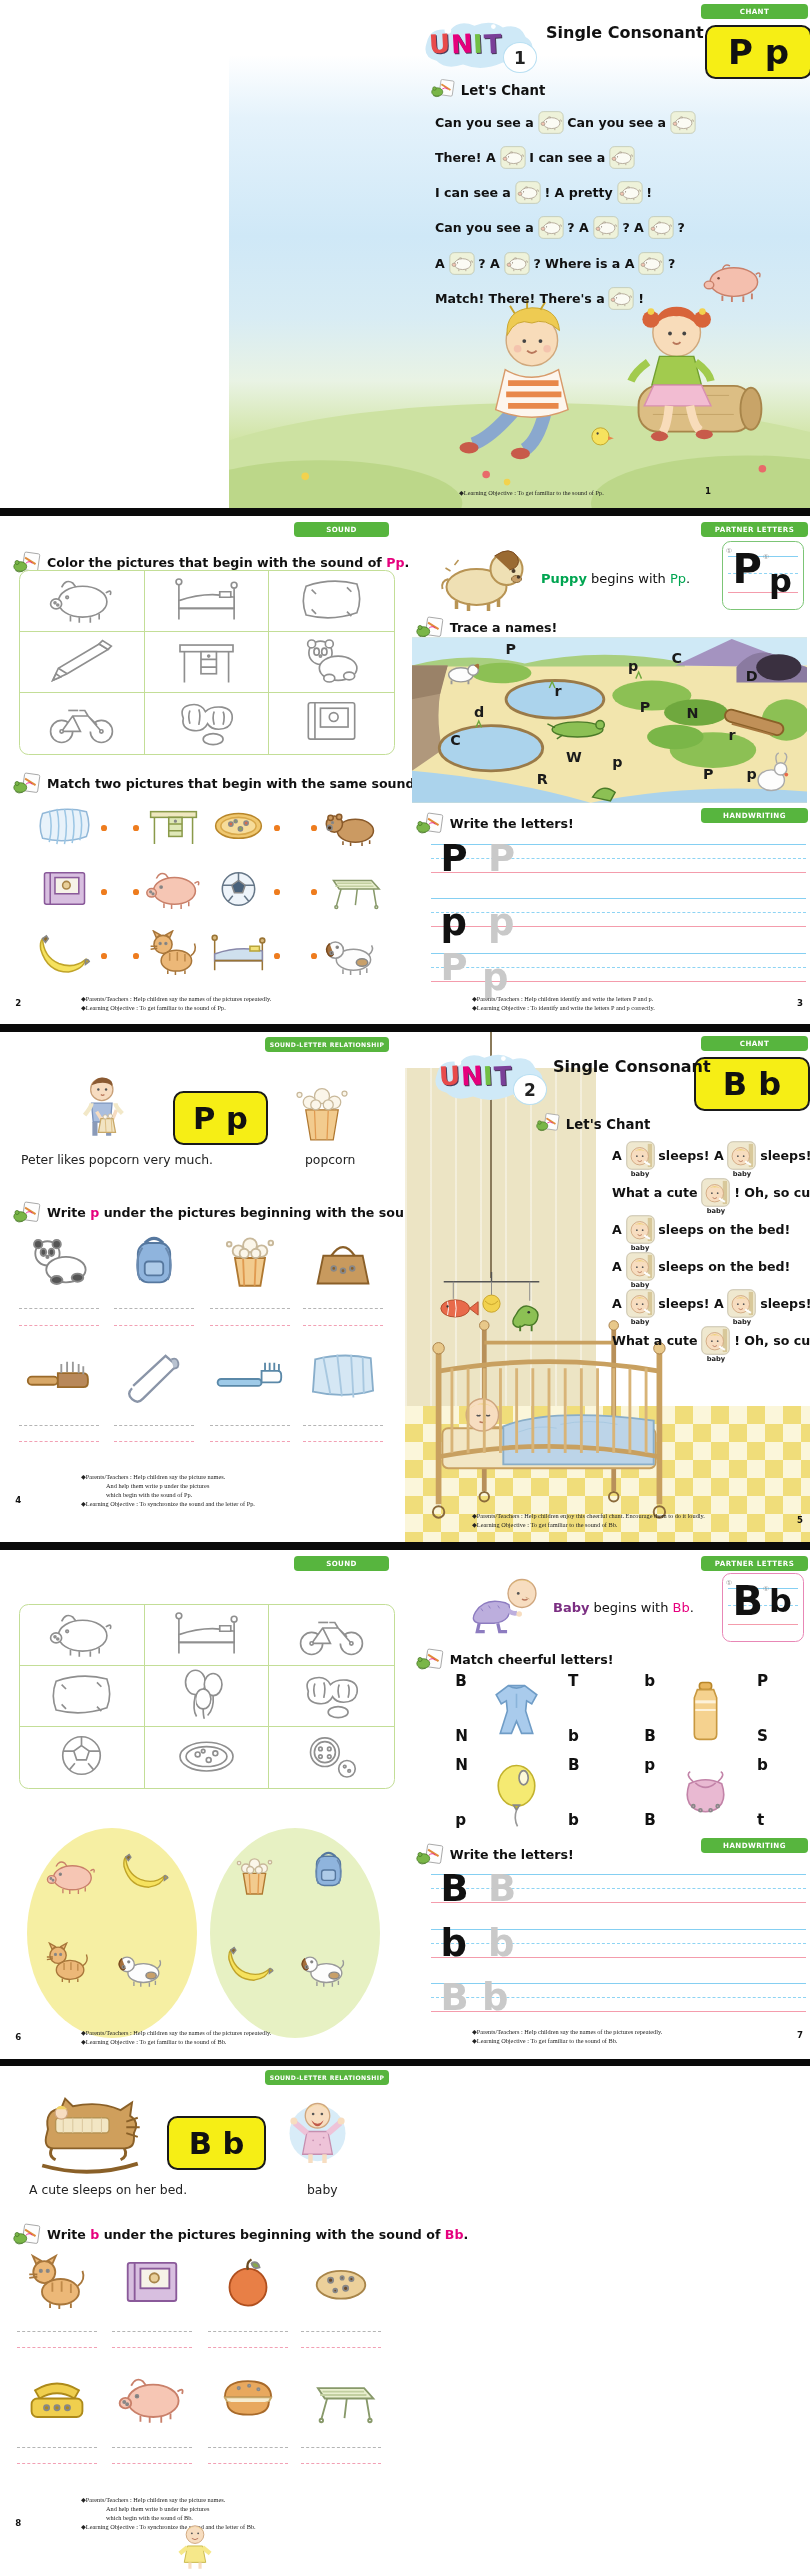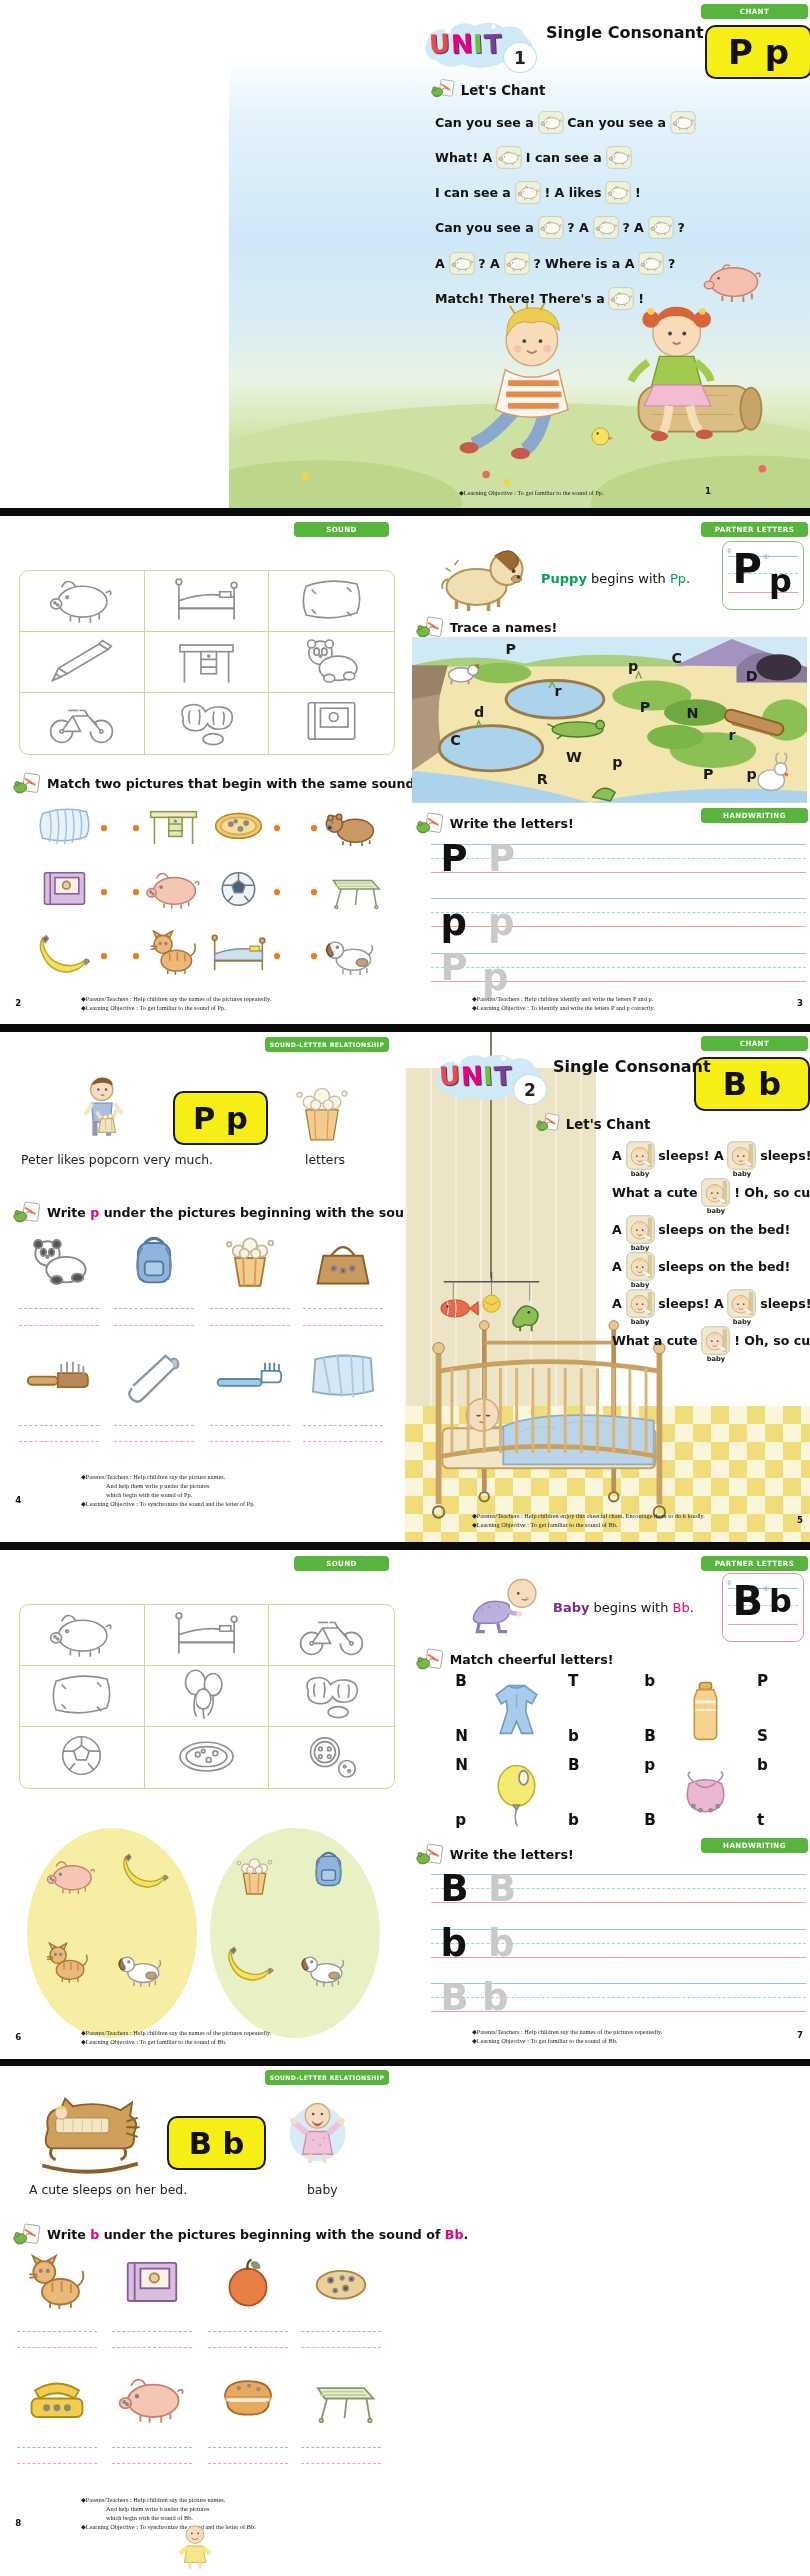--- a/index.html
+++ b/index.html
@@ -160,21 +160,21 @@
         <span class="cbox"><svg viewBox="0 0 40 36">
             <rect x="1" y="1" width="38" height="34" rx="7" fill="#eef2da" stroke="#b8bc9e"></rect>
             <ellipse cx="21" cy="19" rx="13" ry="8.5" fill="#fbfbf4" stroke="#a89a8a" stroke-width="1.2"></ellipse>
             <ellipse cx="7.5" cy="20" rx="3" ry="2.6" fill="#f4c6b4" stroke="#a89a8a" stroke-width="1.2"></ellipse>
             <path d="M14 12 q2 -5 6 -2 M33 15 q4 -3 3 2" fill="none" stroke="#a89a8a" stroke-width="1.2"></path>
             <path d="M15 27 v3 M26 27 v3" stroke="#a89a8a" stroke-width="1.2"></path>
             <circle cx="13" cy="17" r=".9" fill="#7a6a5a"></circle>
           </svg></span>
       </div>
       <div class="chant-line" style="left: 435px; top: 146px;">
-        <span class="ct">What! A</span>
+        <span class="ct">There! A</span>
         <span class="cbox"><svg viewBox="0 0 40 36">
             <rect x="1" y="1" width="38" height="34" rx="7" fill="#eef2da" stroke="#b8bc9e"></rect>
             <ellipse cx="21" cy="19" rx="13" ry="8.5" fill="#fbfbf4" stroke="#a89a8a" stroke-width="1.2"></ellipse>
             <ellipse cx="7.5" cy="20" rx="3" ry="2.6" fill="#f4c6b4" stroke="#a89a8a" stroke-width="1.2"></ellipse>
             <path d="M14 12 q2 -5 6 -2 M33 15 q4 -3 3 2" fill="none" stroke="#a89a8a" stroke-width="1.2"></path>
             <path d="M15 27 v3 M26 27 v3" stroke="#a89a8a" stroke-width="1.2"></path>
             <circle cx="13" cy="17" r=".9" fill="#7a6a5a"></circle>
           </svg></span>
         <span class="ct">I can see a</span>
         <span class="cbox"><svg viewBox="0 0 40 36">
@@ -189,21 +189,21 @@
       <div class="chant-line" style="left: 435px; top: 181px;">
         <span class="ct">I can see a</span>
         <span class="cbox"><svg viewBox="0 0 40 36">
             <rect x="1" y="1" width="38" height="34" rx="7" fill="#eef2da" stroke="#b8bc9e"></rect>
             <ellipse cx="21" cy="19" rx="13" ry="8.5" fill="#fbfbf4" stroke="#a89a8a" stroke-width="1.2"></ellipse>
             <ellipse cx="7.5" cy="20" rx="3" ry="2.6" fill="#f4c6b4" stroke="#a89a8a" stroke-width="1.2"></ellipse>
             <path d="M14 12 q2 -5 6 -2 M33 15 q4 -3 3 2" fill="none" stroke="#a89a8a" stroke-width="1.2"></path>
             <path d="M15 27 v3 M26 27 v3" stroke="#a89a8a" stroke-width="1.2"></path>
             <circle cx="13" cy="17" r=".9" fill="#7a6a5a"></circle>
           </svg></span>
-        <span class="ct">! A likes</span>
+        <span class="ct">! A pretty</span>
         <span class="cbox"><svg viewBox="0 0 40 36">
             <rect x="1" y="1" width="38" height="34" rx="7" fill="#eef2da" stroke="#b8bc9e"></rect>
             <ellipse cx="21" cy="19" rx="13" ry="8.5" fill="#fbfbf4" stroke="#a89a8a" stroke-width="1.2"></ellipse>
             <ellipse cx="7.5" cy="20" rx="3" ry="2.6" fill="#f4c6b4" stroke="#a89a8a" stroke-width="1.2"></ellipse>
             <path d="M14 12 q2 -5 6 -2 M33 15 q4 -3 3 2" fill="none" stroke="#a89a8a" stroke-width="1.2"></path>
             <path d="M15 27 v3 M26 27 v3" stroke="#a89a8a" stroke-width="1.2"></path>
             <circle cx="13" cy="17" r=".9" fill="#7a6a5a"></circle>
           </svg></span>
         <span class="ct">!</span>
       </div>
@@ -278,20 +278,31 @@
             <circle cx="13" cy="17" r=".9" fill="#7a6a5a"></circle>
           </svg></span>
         <span class="ct">!</span>
       </div>
       <div class="ftr" style="left: 459px; top: 488px;">◆Learning Objective : To get familiar to the sound of Pp.</div>
       <div class="pnum" style="left: 705px; top: 486px;">1</div>
     </div>
   <div class="bar" style="top:508px;"></div>
   <div class="sec" id="s2" style="top:516px;height:509px;">
       <div class="tab" style="left: 294px; top: 5.7px; width: 95px; height: 15.2px;">SOUND</div>
+      <div class="hdr" style="left: 13.3px; top: 34px;">
+        <span style="width: 29px; height: 25px;"><svg viewBox="0 0 36 30" style="width: 29px; height: 25px;">
+            <rect x="13" y="3" width="19" height="22" rx="2" fill="#fdfdfd" stroke="#999" transform="rotate(8 22 14)"></rect>
+            <path d="M15 9 l13 8" stroke="#e08a3a" stroke-width="2.5"></path>
+            <path d="M16 16 q4 -4 8 0" stroke="#e6007e" fill="none"></path>
+            <ellipse cx="9" cy="20" rx="8" ry="6" fill="#7ab648" stroke="#4a7a28"></ellipse>
+            <circle cx="5" cy="15" r="2.5" fill="#7ab648" stroke="#4a7a28"></circle>
+            <path d="M3 25 q4 3 9 1" stroke="#4a7a28" fill="none"></path>
+          </svg></span>
+        <span class="txt"><span>Color the pictures that begin with the sound of </span><span class="c-pink">Pp</span><span>.</span></span>
+      </div>
       <div class="grid3" style="left: 19px; top: 54px; width: 374px; height: 183px;">
         <div class="cell bw">
           <span><svg viewBox="0 0 64 48" stroke-width="1.6" fill="none" stroke="#888">
               <path d="M14 13 q4 -8 10 -4 l3 4" fill="none" stroke="#c9806a"></path>
               <ellipse cx="33" cy="26" rx="22" ry="14" fill="#f6c6b4" stroke="#c9806a"></ellipse>
               <ellipse cx="9" cy="28" rx="5" ry="4.5" fill="#f6c6b4" stroke="#c9806a"></ellipse>
               <circle cx="8" cy="27" r=".9" fill="#c9806a"></circle>
               <circle cx="10.5" cy="29" r=".9" fill="#c9806a"></circle>
               <circle cx="19" cy="22" r="1.2" fill="#7a4a3a"></circle>
               <path d="M22 39 v5 M30 40 v5 M40 40 v5 M48 37 v5" stroke="#c9806a"></path>
@@ -622,21 +633,21 @@
           <path d="M26 21 l1 24 M37 21 l-1 24" stroke="#e09a50"></path>
           <circle cx="22" cy="15" r="5" fill="#fbf6ea" stroke="#c8b89a"></circle>
           <circle cx="32" cy="10" r="6" fill="#fbf6ea" stroke="#c8b89a"></circle>
           <circle cx="42" cy="15" r="5" fill="#fbf6ea" stroke="#c8b89a"></circle>
           <circle cx="27" cy="17" r="4" fill="#fbf6ea" stroke="#c8b89a"></circle>
           <circle cx="37" cy="17" r="4" fill="#fbf6ea" stroke="#c8b89a"></circle>
           <circle cx="50" cy="8" r="2" fill="#fbf6ea" stroke="#c8b89a"></circle>
           <circle cx="14" cy="9" r="2" fill="#fbf6ea" stroke="#c8b89a"></circle>
         </svg></div>
       <div class="caption" style="left: 21px; top: 120px;">Peter likes popcorn very much.</div>
-      <div class="caption" style="left: 305px; top: 120px;">letters</div>
+      <div class="caption" style="left: 305px; top: 120px;">popcorn</div>
       <div class="hdr" style="left: 13.3px; top: 168px;">
         <span style="width: 29px; height: 25px;"><svg viewBox="0 0 36 30" style="width: 29px; height: 25px;">
             <rect x="13" y="3" width="19" height="22" rx="2" fill="#fdfdfd" stroke="#999" transform="rotate(8 22 14)"></rect>
             <path d="M15 9 l13 8" stroke="#e08a3a" stroke-width="2.5"></path>
             <path d="M16 16 q4 -4 8 0" stroke="#e6007e" fill="none"></path>
             <ellipse cx="9" cy="20" rx="8" ry="6" fill="#7ab648" stroke="#4a7a28"></ellipse>
             <circle cx="5" cy="15" r="2.5" fill="#7ab648" stroke="#4a7a28"></circle>
             <path d="M3 25 q4 3 9 1" stroke="#4a7a28" fill="none"></path>
           </svg></span>
         <span class="txt"><span>Write </span><span class="c-pink">p</span><span> under the pictures beginning with the sound of </span><span class="c-pink">Bb</span><span>.</span></span>

